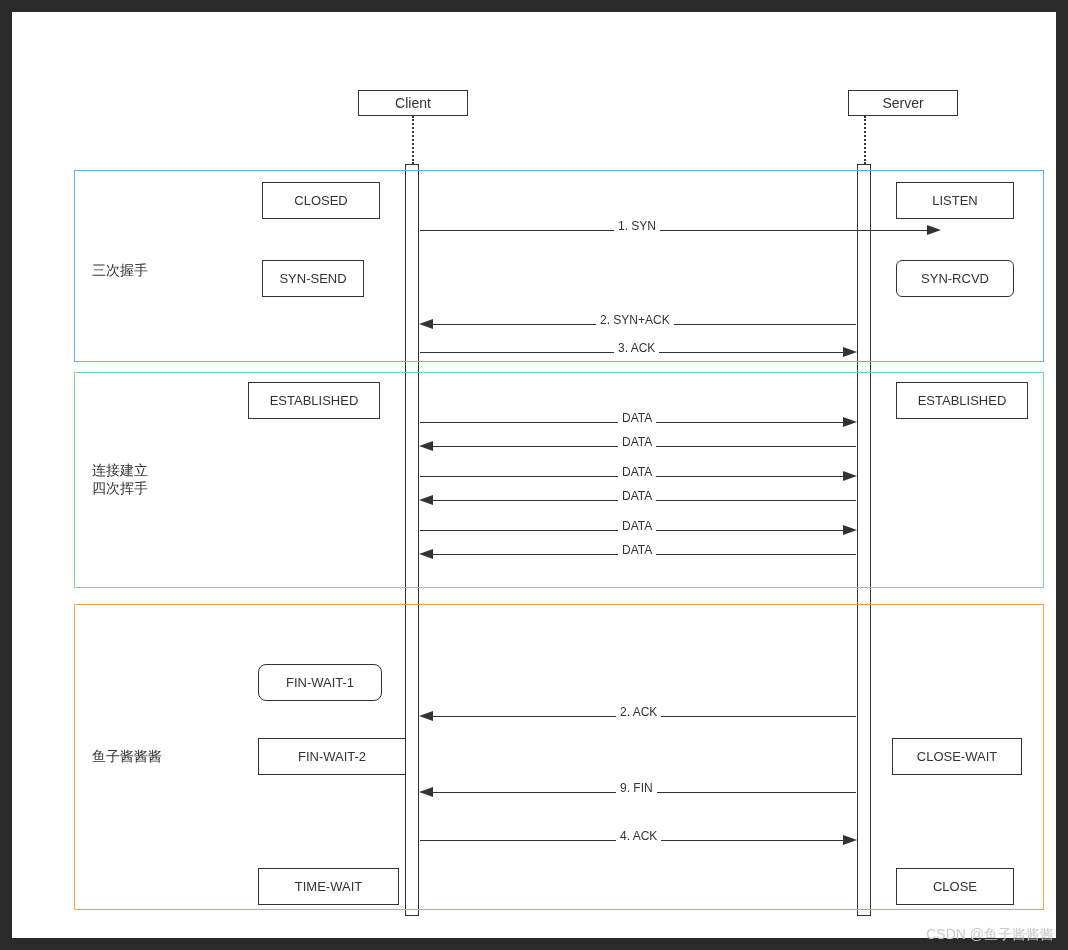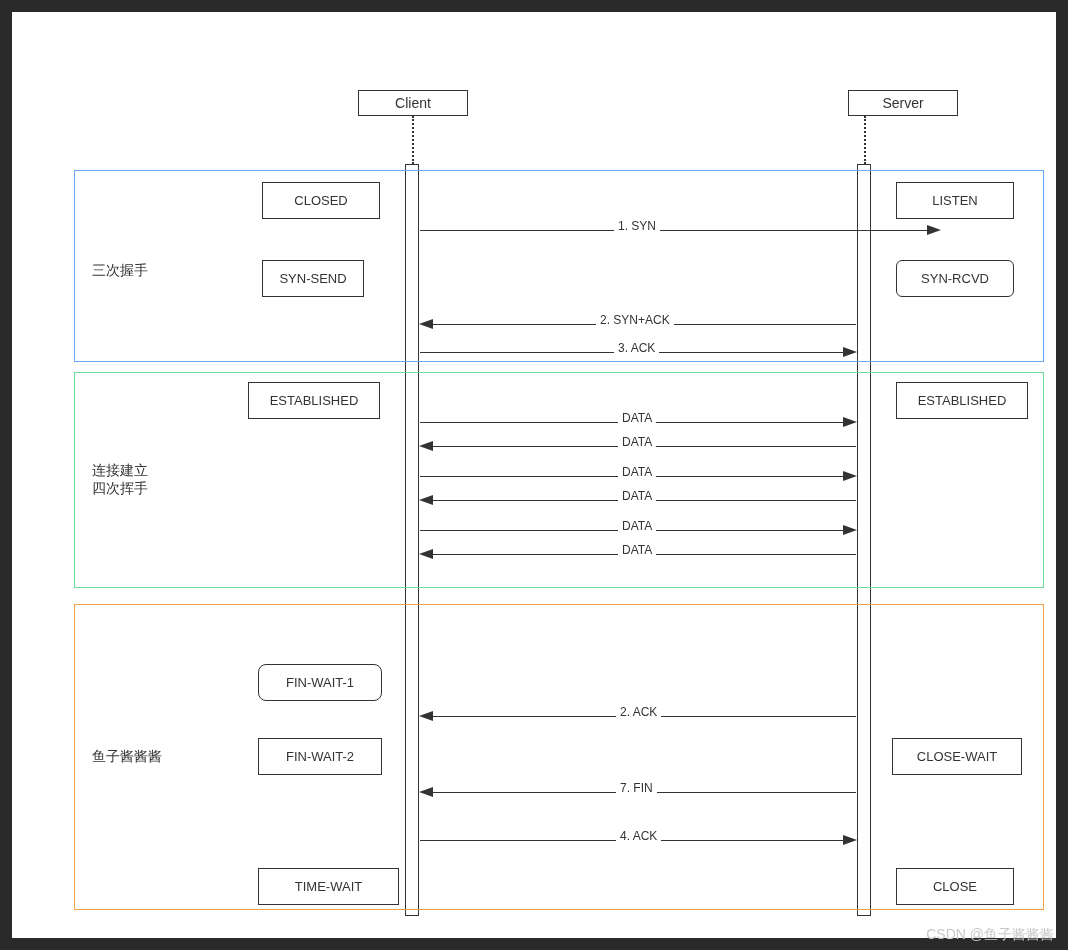--- a/index.html
+++ b/index.html
@@ -178,25 +178,25 @@
     <div class="phase-box" style="left:62px; top:592px; width:970px; height:306px; border-color:#f0a447;"></div>
     <div class="phase-label" style="left:80px; top:736px;">
       <span>鱼子酱酱酱</span>
     </div>
 
     <div class="state-box" style="left:246px; top:652px; width:124px;border-radius:8px;"><span>FIN-WAIT-1</span></div>
     <div class="msg arrow-left" style="left:408px; top:696px; width:436px; height:16px;">
         <div class="msg-line" style="left:10px;right:0;"></div>
         <div class="msg-label" style="left:196px;">2. ACK</div>
       </div>
-    <div class="state-box" style="left:246px; top:726px; width:124px;"><span>FIN-WAIT-2</span></div>
+    <div class="state-box" style="left:246px; top:726px; width:148px;"><span>FIN-WAIT-2</span></div>
     <div class="state-box" style="left:880px; top:726px; width:130px;"><span>CLOSE-WAIT</span></div>
     <div class="msg arrow-left" style="left:408px; top:772px; width:436px; height:16px;">
         <div class="msg-line" style="left:10px;right:0;"></div>
-        <div class="msg-label" style="left:196px;">7. FIN</div>
+        <div class="msg-label" style="left:196px;">9. FIN</div>
       </div>
     <div class="msg arrow-right" style="left:408px; top:820px; width:436px; height:16px;">
         <div class="msg-line" style="left:0;right:10px;"></div>
         <div class="msg-label" style="left:196px;">4. ACK</div>
       </div>
     <div class="state-box" style="left:246px; top:856px; width:141px;"><span>TIME-WAIT</span></div>
     <div class="state-box" style="left:884px; top:856px; width:118px;"><span>CLOSE</span></div>
 
   </div>
   <div class="watermark"><span>CSDN @鱼子酱酱酱</span></div>

